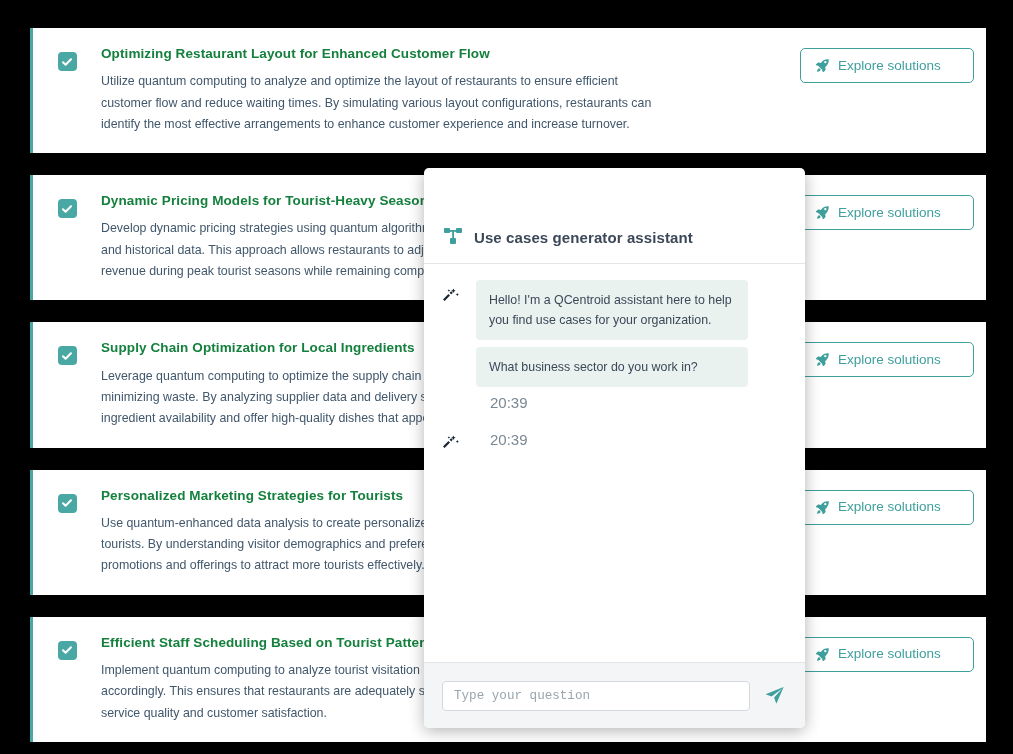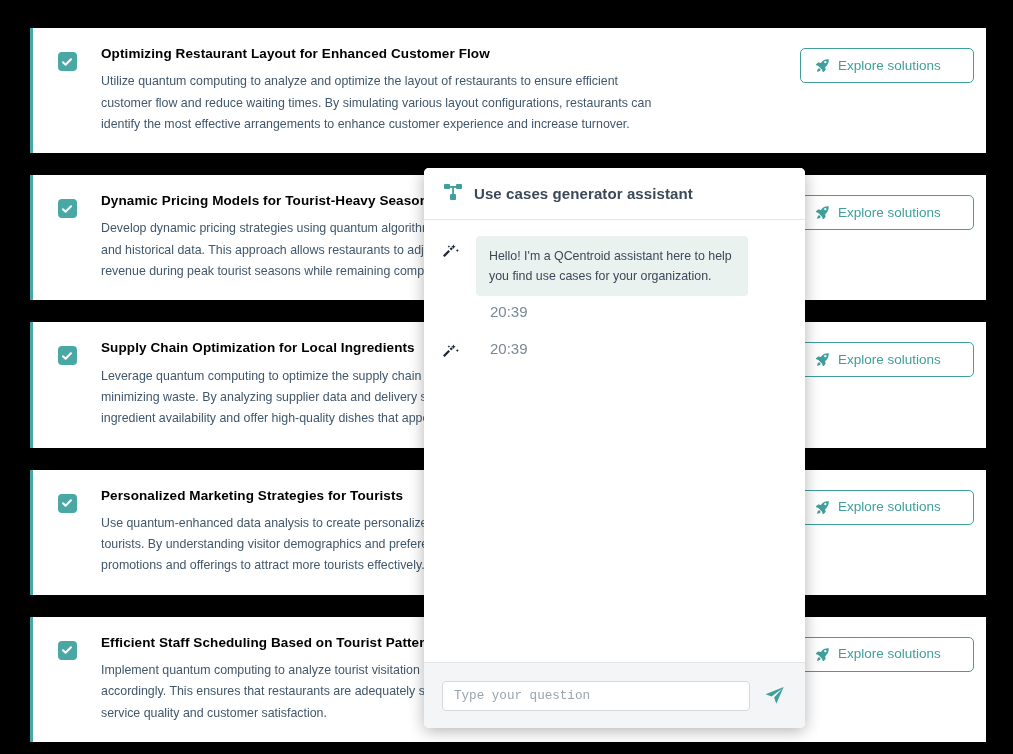--- a/index.html
+++ b/index.html
@@ -62,21 +62,21 @@
 
   .card-body {
     flex: 1 1 auto;
     padding-right: 14px;
     min-width: 0;
   }
 
   .card-title {
     font-size: 13.5px;
     font-weight: bold;
-    color: #000000;
+    color: #15803d;
     letter-spacing: 0.1px;
     margin: 0 0 9px 0;
     line-height: 1.2;
   }
 
   .card-desc {
     font-size: 12.4px;
     color: #41576b;
     line-height: 1.72;
     margin: 0;
@@ -125,20 +125,21 @@
 
   .chat-header {
     height: 52px;
     flex: 0 0 52px;
     display: flex;
     align-items: center;
     gap: 11px;
     padding: 0 20px;
     background: #ffffff;
     border-bottom: 1px solid #e3e6e8;
+    margin-top: 44px;
   }
   .chat-header-title {
     font-size: 15px;
     font-weight: bold;
     color: #3c4858;
     letter-spacing: 0.1px;
   }
 
   .chat-body {
     flex: 1 1 auto;
@@ -378,20 +379,21 @@
           <svg width="18" height="18" viewBox="0 0 18 18" fill="#1c2733">
             <path d="M6.4 6.0 L8.0 7.6 L2.6 13.0 L1.0 11.4 Z"></path>
             <path d="M7.6 4.8 L9.2 3.2 L10.8 4.8 L9.2 6.4 Z"></path>
             <path d="M11.4 0.6 L12.1 2.1 L13.6 2.8 L12.1 3.5 L11.4 5.0 L10.7 3.5 L9.2 2.8 L10.7 2.1 Z"></path>
             <path d="M15.3 5.0 L15.8 6.1 L16.9 6.6 L15.8 7.1 L15.3 8.2 L14.8 7.1 L13.7 6.6 L14.8 6.1 Z"></path>
             <path d="M6.9 1.2 L7.3 2.1 L8.2 2.5 L7.3 2.9 L6.9 3.8 L6.5 2.9 L5.6 2.5 L6.5 2.1 Z"></path>
           </svg>
         </div>
         <div class="msg-stack">
           <div class="bubble">Hello! I'm a QCentroid assistant here to help you find use cases for your organization.</div>
+          <div class="bubble">What business sector do you work in?</div>
           <div class="msg-time">20:39</div>
         </div>
       </div>
 
       <div class="msg-group">
         <div class="msg-avatar">
           <svg width="18" height="18" viewBox="0 0 18 18" fill="#1c2733">
             <path d="M6.4 6.0 L8.0 7.6 L2.6 13.0 L1.0 11.4 Z"></path>
             <path d="M7.6 4.8 L9.2 3.2 L10.8 4.8 L9.2 6.4 Z"></path>
             <path d="M11.4 0.6 L12.1 2.1 L13.6 2.8 L12.1 3.5 L11.4 5.0 L10.7 3.5 L9.2 2.8 L10.7 2.1 Z"></path>

